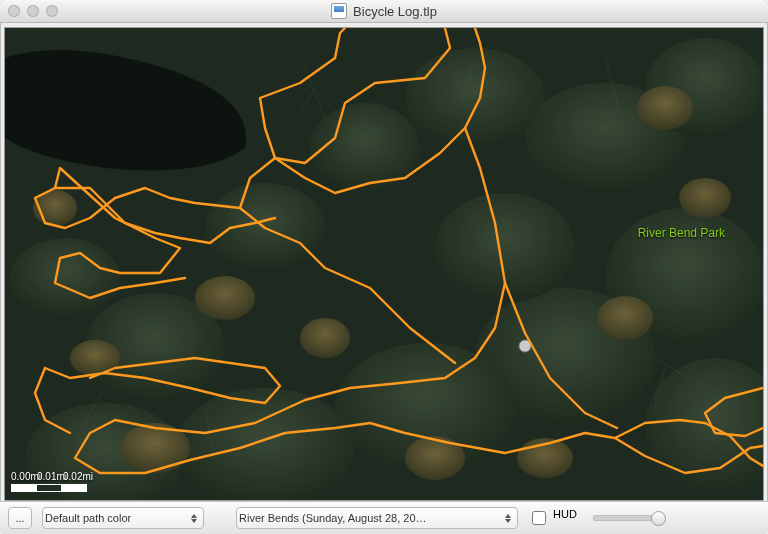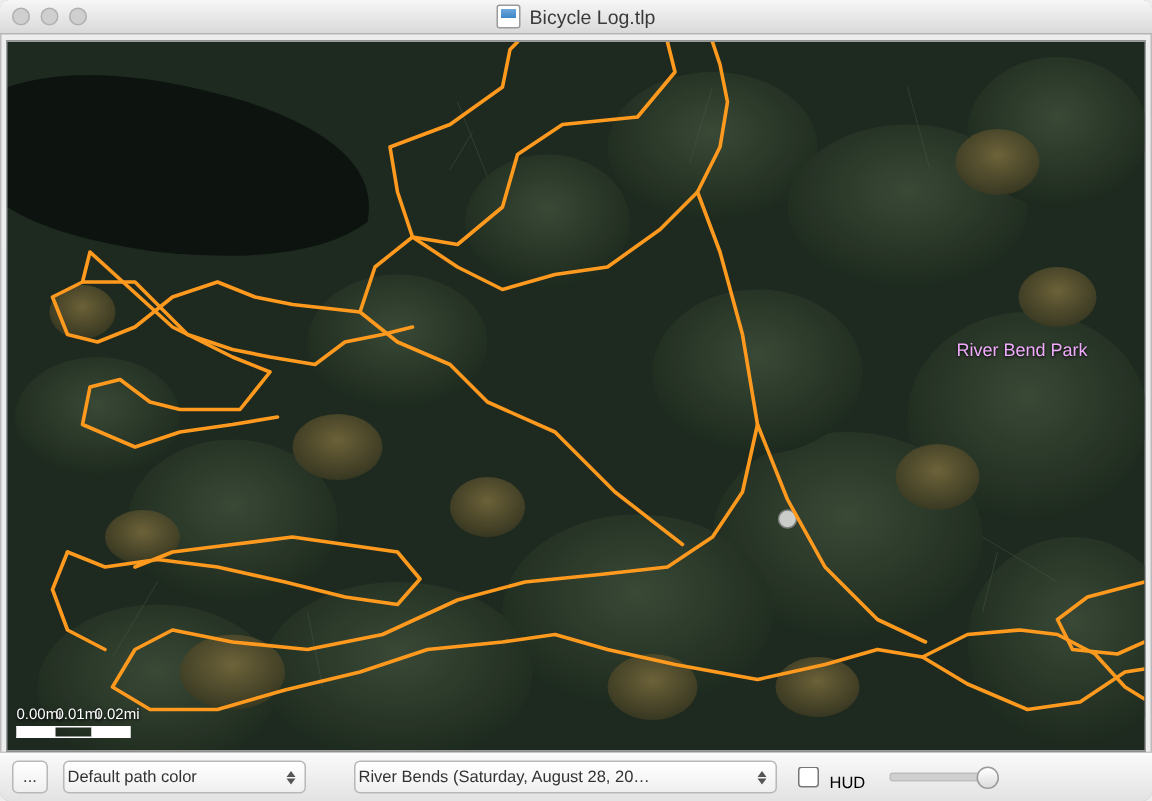--- a/index.html
+++ b/index.html
@@ -5,38 +5,38 @@
   html,body{margin:0;padding:0;width:768px;height:534px;font-family:"Lucida Grande","Helvetica Neue",Arial,sans-serif;font-size:11px;background:#ededed;overflow:hidden}
   .window{width:768px;height:534px;display:flex;flex-direction:column;box-shadow:0 0 0 1px #bcbcbc inset;border-radius:6px;overflow:hidden}
   .titlebar{height:22px;background:linear-gradient(#f7f7f7,#d9d9d9);border-bottom:1px solid #b5b5b5;display:flex;align-items:center;position:relative}
   .traffic{display:flex;gap:7px;margin-left:8px}
   .tlbtn{width:12px;height:12px;border-radius:50%;background:#cfcfcf;box-shadow:inset 0 0 0 1px #b0b0b0}
   .title{position:absolute;left:0;right:0;text-align:center;font-size:13px;color:#3a3a3a;display:flex;align-items:center;justify-content:center;gap:6px;pointer-events:none}
   .doc-icon{width:14px;height:14px;background:#fff;border:1px solid #9a9a9a;border-radius:2px;position:relative}
   .doc-icon::after{content:"";position:absolute;left:2px;right:2px;top:2px;height:6px;background:linear-gradient(#6fa8dc,#3d85c6)}
   .map-area{flex:1;position:relative;background:#233024;margin:4px 4px 0 4px;border:1px solid #9c9c9c;overflow:hidden}
   .map-area svg.terrain{position:absolute;inset:0;width:100%;height:100%}
-  .label-park{position:absolute;right:38px;top:198px;color:#f0abfc;font-size:12px;text-shadow:0 1px 2px #000}
+  .label-park{position:absolute;right:38px;top:198px;color:#84cc16;font-size:12px;text-shadow:0 1px 2px #000}
   .scalebar{position:absolute;left:6px;bottom:8px;color:#fff;font-size:10px;text-shadow:0 1px 2px #000}
   .scalebar .ticks{display:flex;margin-top:2px}
   .scalebar .seg{width:24px;height:6px;border:1px solid #fff;border-right:none}
   .scalebar .seg:last-child{border-right:1px solid #fff}
   .scalebar .seg.w{background:#fff}
   .scalebar .nums span{display:inline-block;width:26px}
   .gps-track{position:absolute;inset:0}
   .toolbar{height:32px;background:linear-gradient(#fbfbfb,#e2e2e2);border-top:1px solid #c7c7c7;display:flex;align-items:center;padding:0 8px;gap:10px}
   .btn,.select{height:20px;background:linear-gradient(#ffffff,#efefef);border:1px solid #b8b8b8;border-radius:4px;box-shadow:0 1px 0 #fff inset;display:flex;align-items:center;font-size:11px;color:#333}
   .btn{width:22px;justify-content:center}
   .select{padding:0 18px 0 2px;position:relative;white-space:nowrap;overflow:hidden}
   .select .arrows{position:absolute;right:4px;top:2px;width:10px;height:16px;display:flex;flex-direction:column;align-items:center;justify-content:center;gap:1px}
   .select .arrows::before,.select .arrows::after{content:"";width:0;height:0;border-left:3px solid transparent;border-right:3px solid transparent}
   .select .arrows::before{border-bottom:4px solid #555}
   .select .arrows::after{border-top:4px solid #555}
   .spacer{flex:0 0 12px}
-  .chk{display:flex;align-items:flex-end;gap:4px}
+  .chk{display:flex;align-items:flex-start;gap:4px}
   .chk input{width:14px;height:14px}
   .slider{width:70px;height:4px;background:#cfcfcf;border-radius:2px;position:relative;margin-left:6px;border:1px solid #bdbdbd}
   .slider .thumb{position:absolute;right:-2px;top:-5px;width:13px;height:13px;border-radius:50%;background:linear-gradient(#fff,#dcdcdc);border:1px solid #9a9a9a}
 </style>
 </head>
 <body>
 
 <div class="window">
 
   <div class="titlebar">
@@ -138,21 +138,21 @@
   <div class="toolbar">
     <div class="btn">
       <span>...</span>
     </div>
     <div class="select" style="width:140px">
       <span>Default path color</span>
       <span class="arrows"></span>
     </div>
     <div class="spacer"></div>
     <div class="select" style="width:260px">
-      <span>River Bends  (Saturday, August 28, 20…</span>
+      <span>River Bends  (Sunday, August 28, 20…</span>
       <span class="arrows"></span>
     </div>
     <label class="chk">
       <input type="checkbox" style="">
       <span>HUD</span>
     </label>
     <div class="slider">
       <div class="thumb"></div>
     </div>
   </div>

